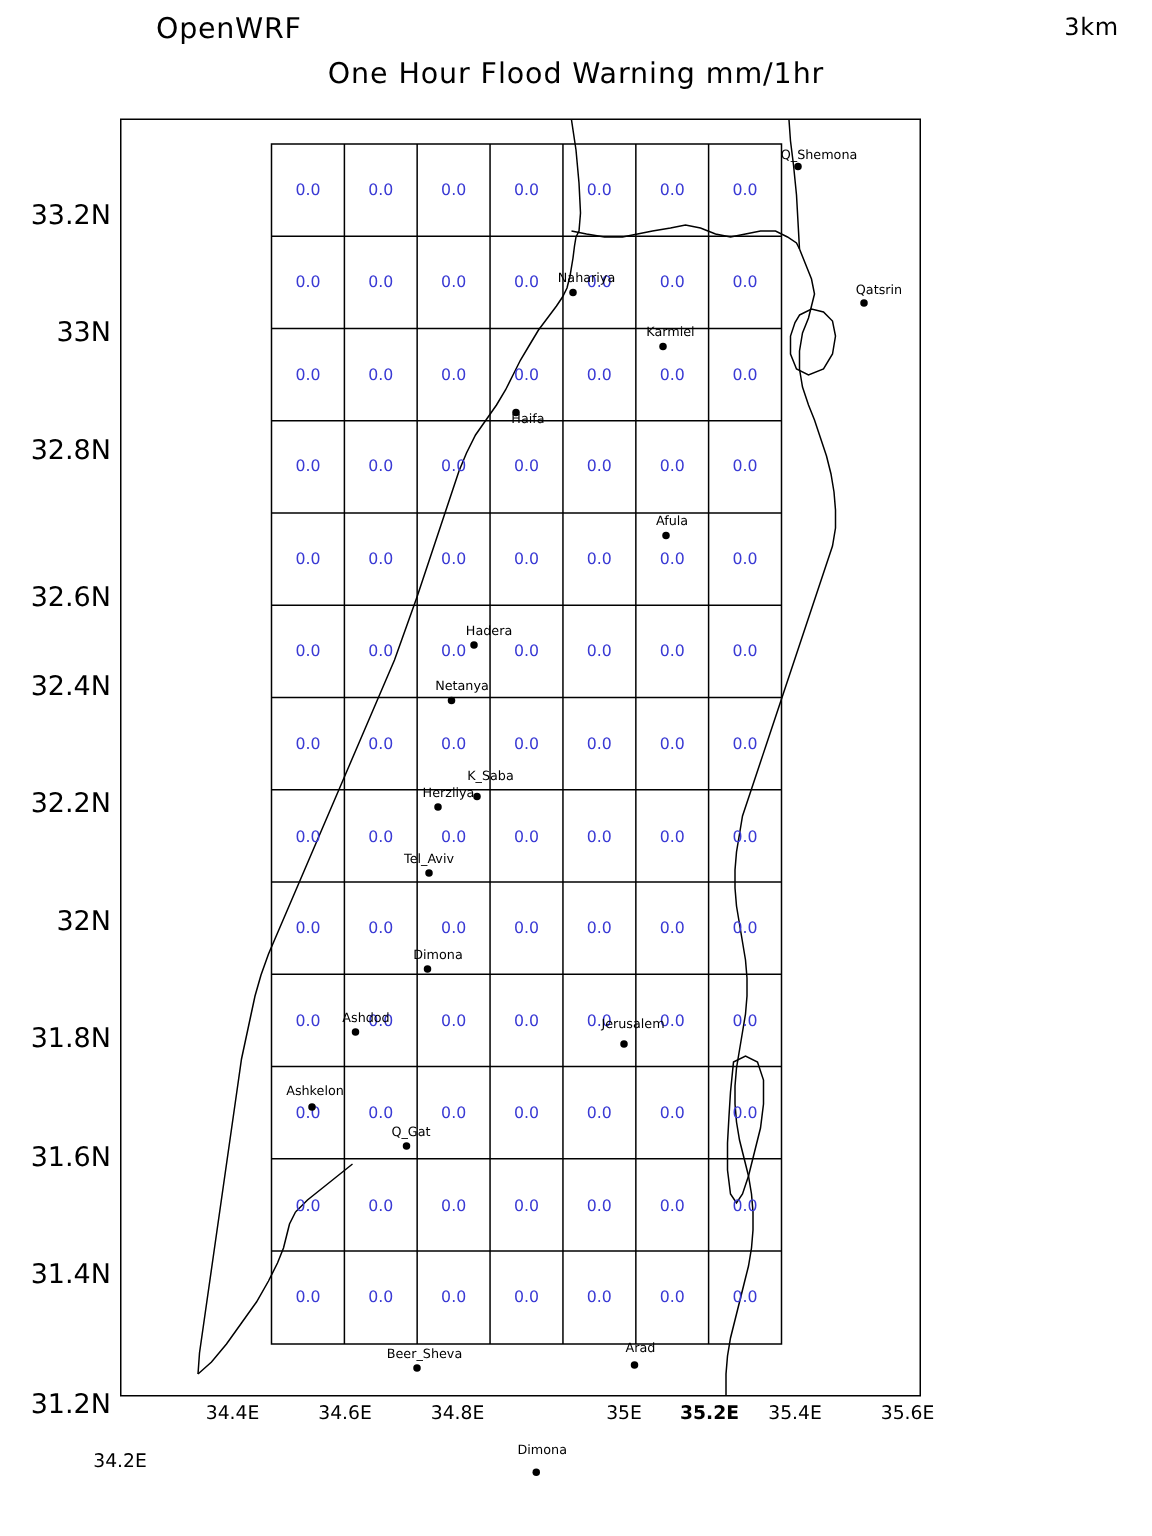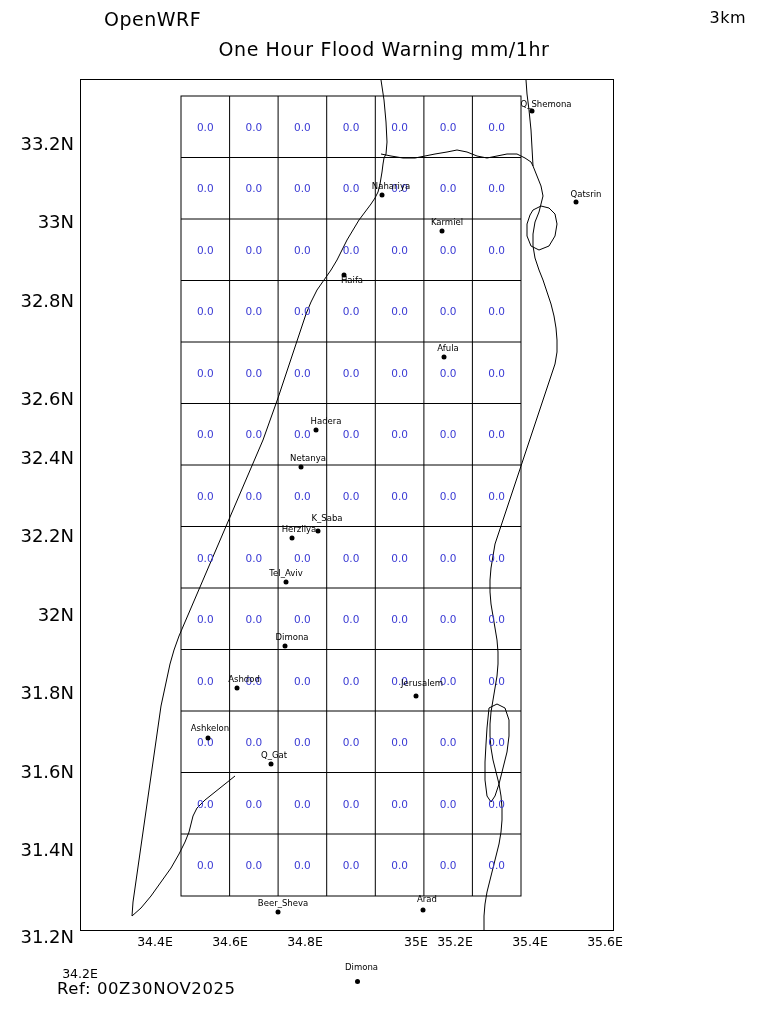--- a/index.html
+++ b/index.html
@@ -157,21 +157,21 @@
   <div class="ytick" style="top:388px;"><span>32.6N</span></div>
   <div class="ytick" style="top:290px;"><span>32.8N</span></div>
   <div class="ytick" style="top:211px;"><span>33N</span></div>
   <div class="ytick" style="top:133px;"><span>33.2N</span></div>
 
   <div class="xtick" style="left:80px;margin-top:32px;">34.2E</div>
   <div class="xtick" style="left:155px;">34.4E</div>
   <div class="xtick" style="left:230px;">34.6E</div>
   <div class="xtick" style="left:305px;">34.8E</div>
   <div class="xtick" style="left:380px;margin-left:36px;">35E</div>
-  <div class="xtick" style="left:455px;">35.2E</div>
+  <div class="xtick" style="left:473px;font-weight:bold;">35.2E</div>
   <div class="xtick" style="left:530px;">35.4E</div>
   <div class="xtick" style="left:605px;">35.6E</div>
 
   <div class="plot-frame">
 
     <svg class="map-svg" width="532" height="850" viewBox="0 0 532 850">
 
       <g fill="none" stroke="#000000" stroke-width="1">
 
         <path d="M 300,0 L 303,20 L 305,42 L 306,62 L 305,74 L 303,78
@@ -367,17 +367,16 @@
         <div class="city-label" style="left: 129px; top: 653px;">Ashkelon</div>
         <div class="city-dot" style="left: 190px; top: 684px;"></div>
         <div class="city-label" style="left: 193px; top: 680px;">Q_Gat</div>
         <div class="city-dot" style="left: 197px; top: 832px;"></div>
         <div class="city-label" style="left: 202px; top: 828px;">Beer_Sheva</div>
         <div class="city-dot" style="left: 342px; top: 830px;"></div>
         <div class="city-label" style="left: 346px; top: 824px;">Arad</div>
       </div>
   </div>
 
-  <div class="footer-ref">Ref: 00Z30NOV2025</div>
   <div class="footer-city">Dimona</div>
   <div class="footer-city-dot"></div>
 
 </div>
 
 </body></html>

